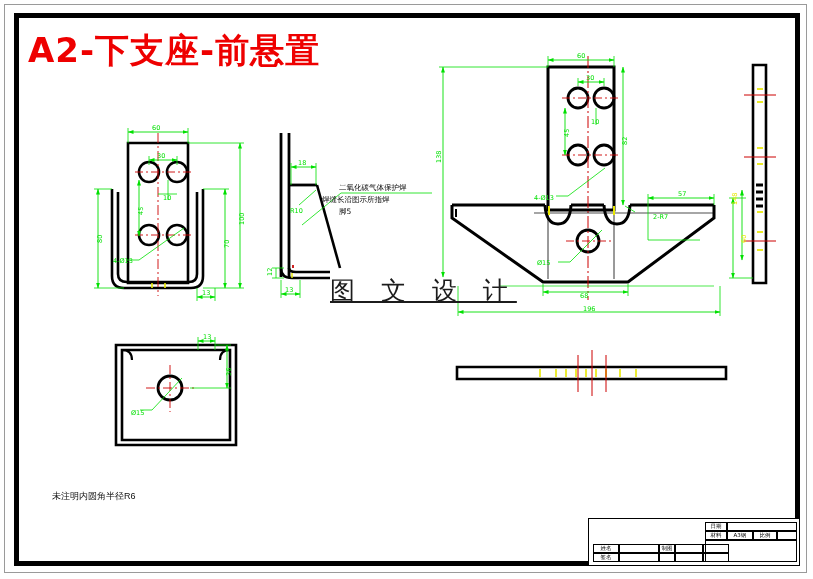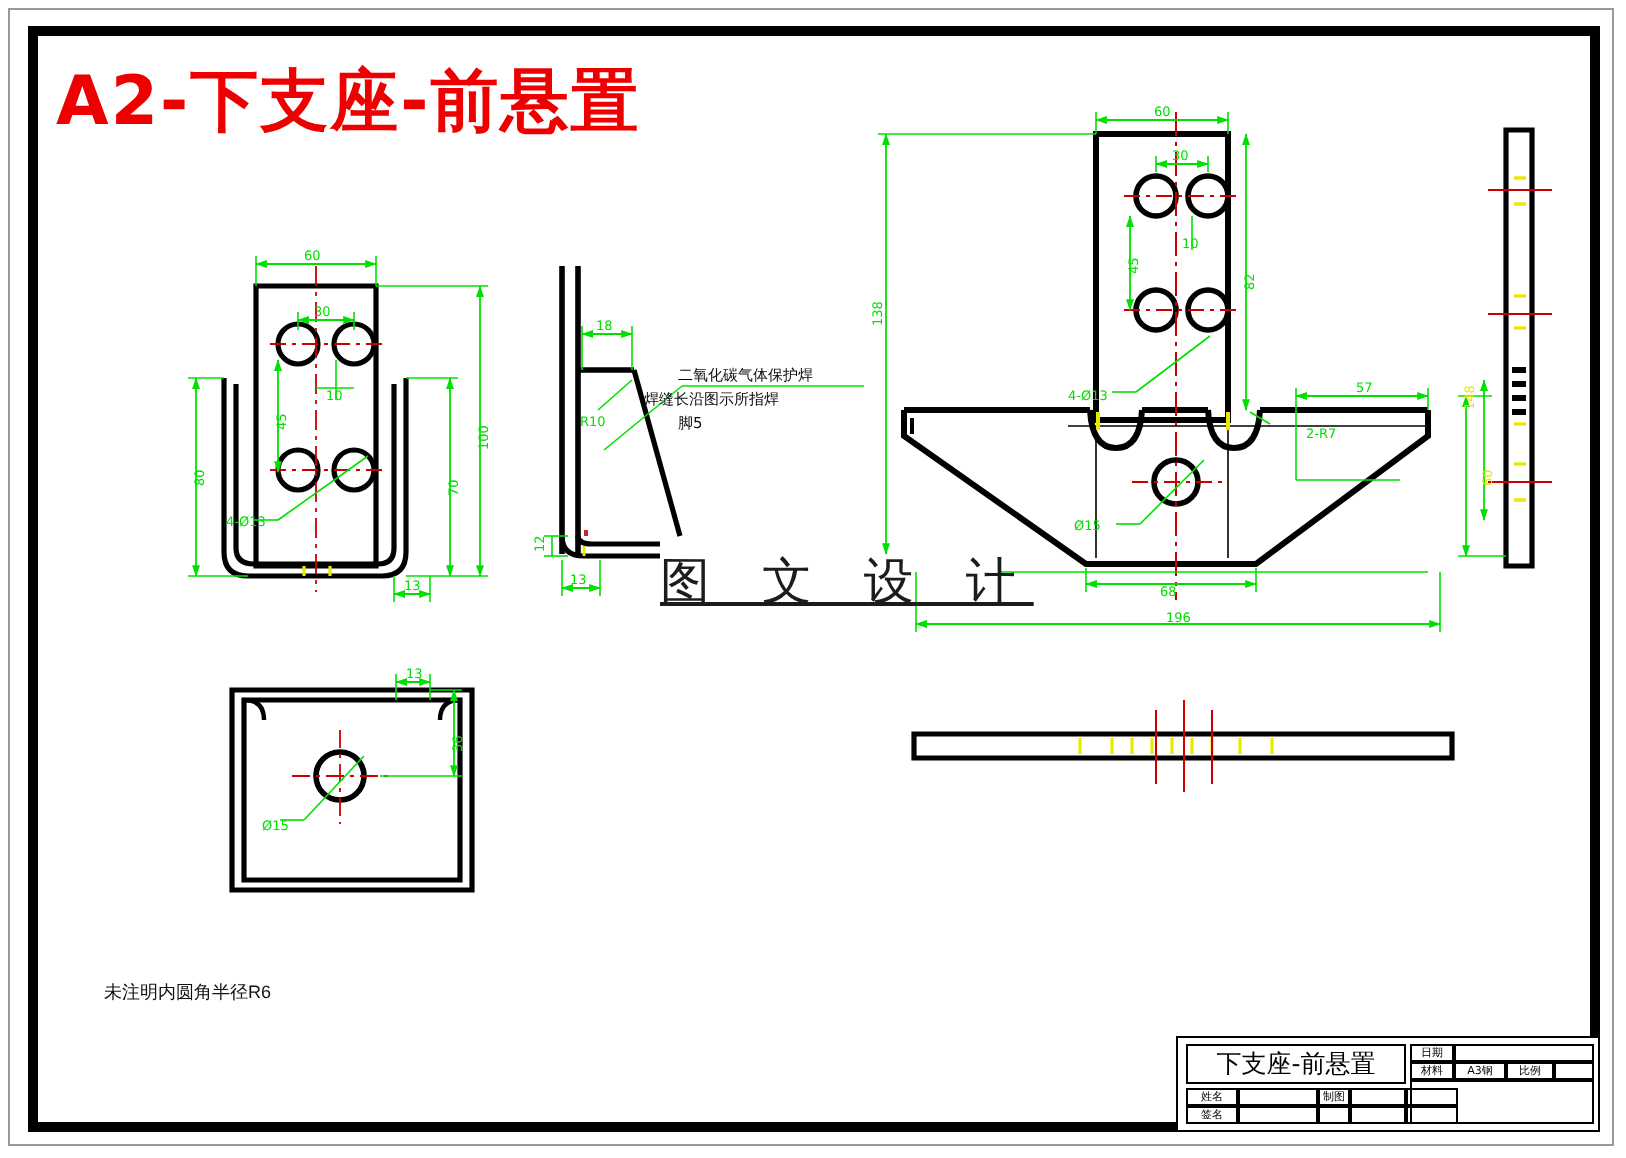--- a/index.html
+++ b/index.html
@@ -314,21 +314,20 @@
   </svg>
 
   <div class="weldnote" style="left:339px;top:182px;">二氧化碳气体保护焊</div>
   <div class="weldnote" style="left:322px;top:194px;">焊缝长沿图示所指焊</div>
   <div class="weldnote" style="left:339px;top:206px;">脚5</div>
 
   <div id="watermark">图 文 设 计</div>
   <div id="note-bottom">未注明内圆角半径R6</div>
 
   <div id="title-block">
-    <div class="tb-cell" id="tb-partname">下支座-前悬置</div>
     <div class="tb-cell" id="tb-date-l">日期</div>
     <div class="tb-cell" id="tb-date-r"></div>
     <div class="tb-cell" id="tb-mat-l">材料</div>
     <div class="tb-cell" id="tb-mat-v">A3钢</div>
     <div class="tb-cell" id="tb-scale-l">比例</div>
     <div class="tb-cell" id="tb-scale-v"></div>
     <div class="tb-cell" id="tb-blank"></div>
     <div class="tb-cell" id="tb-r1c1">姓名</div>
     <div class="tb-cell" id="tb-r1c2"></div>
     <div class="tb-cell" id="tb-r1c3">制图</div>

